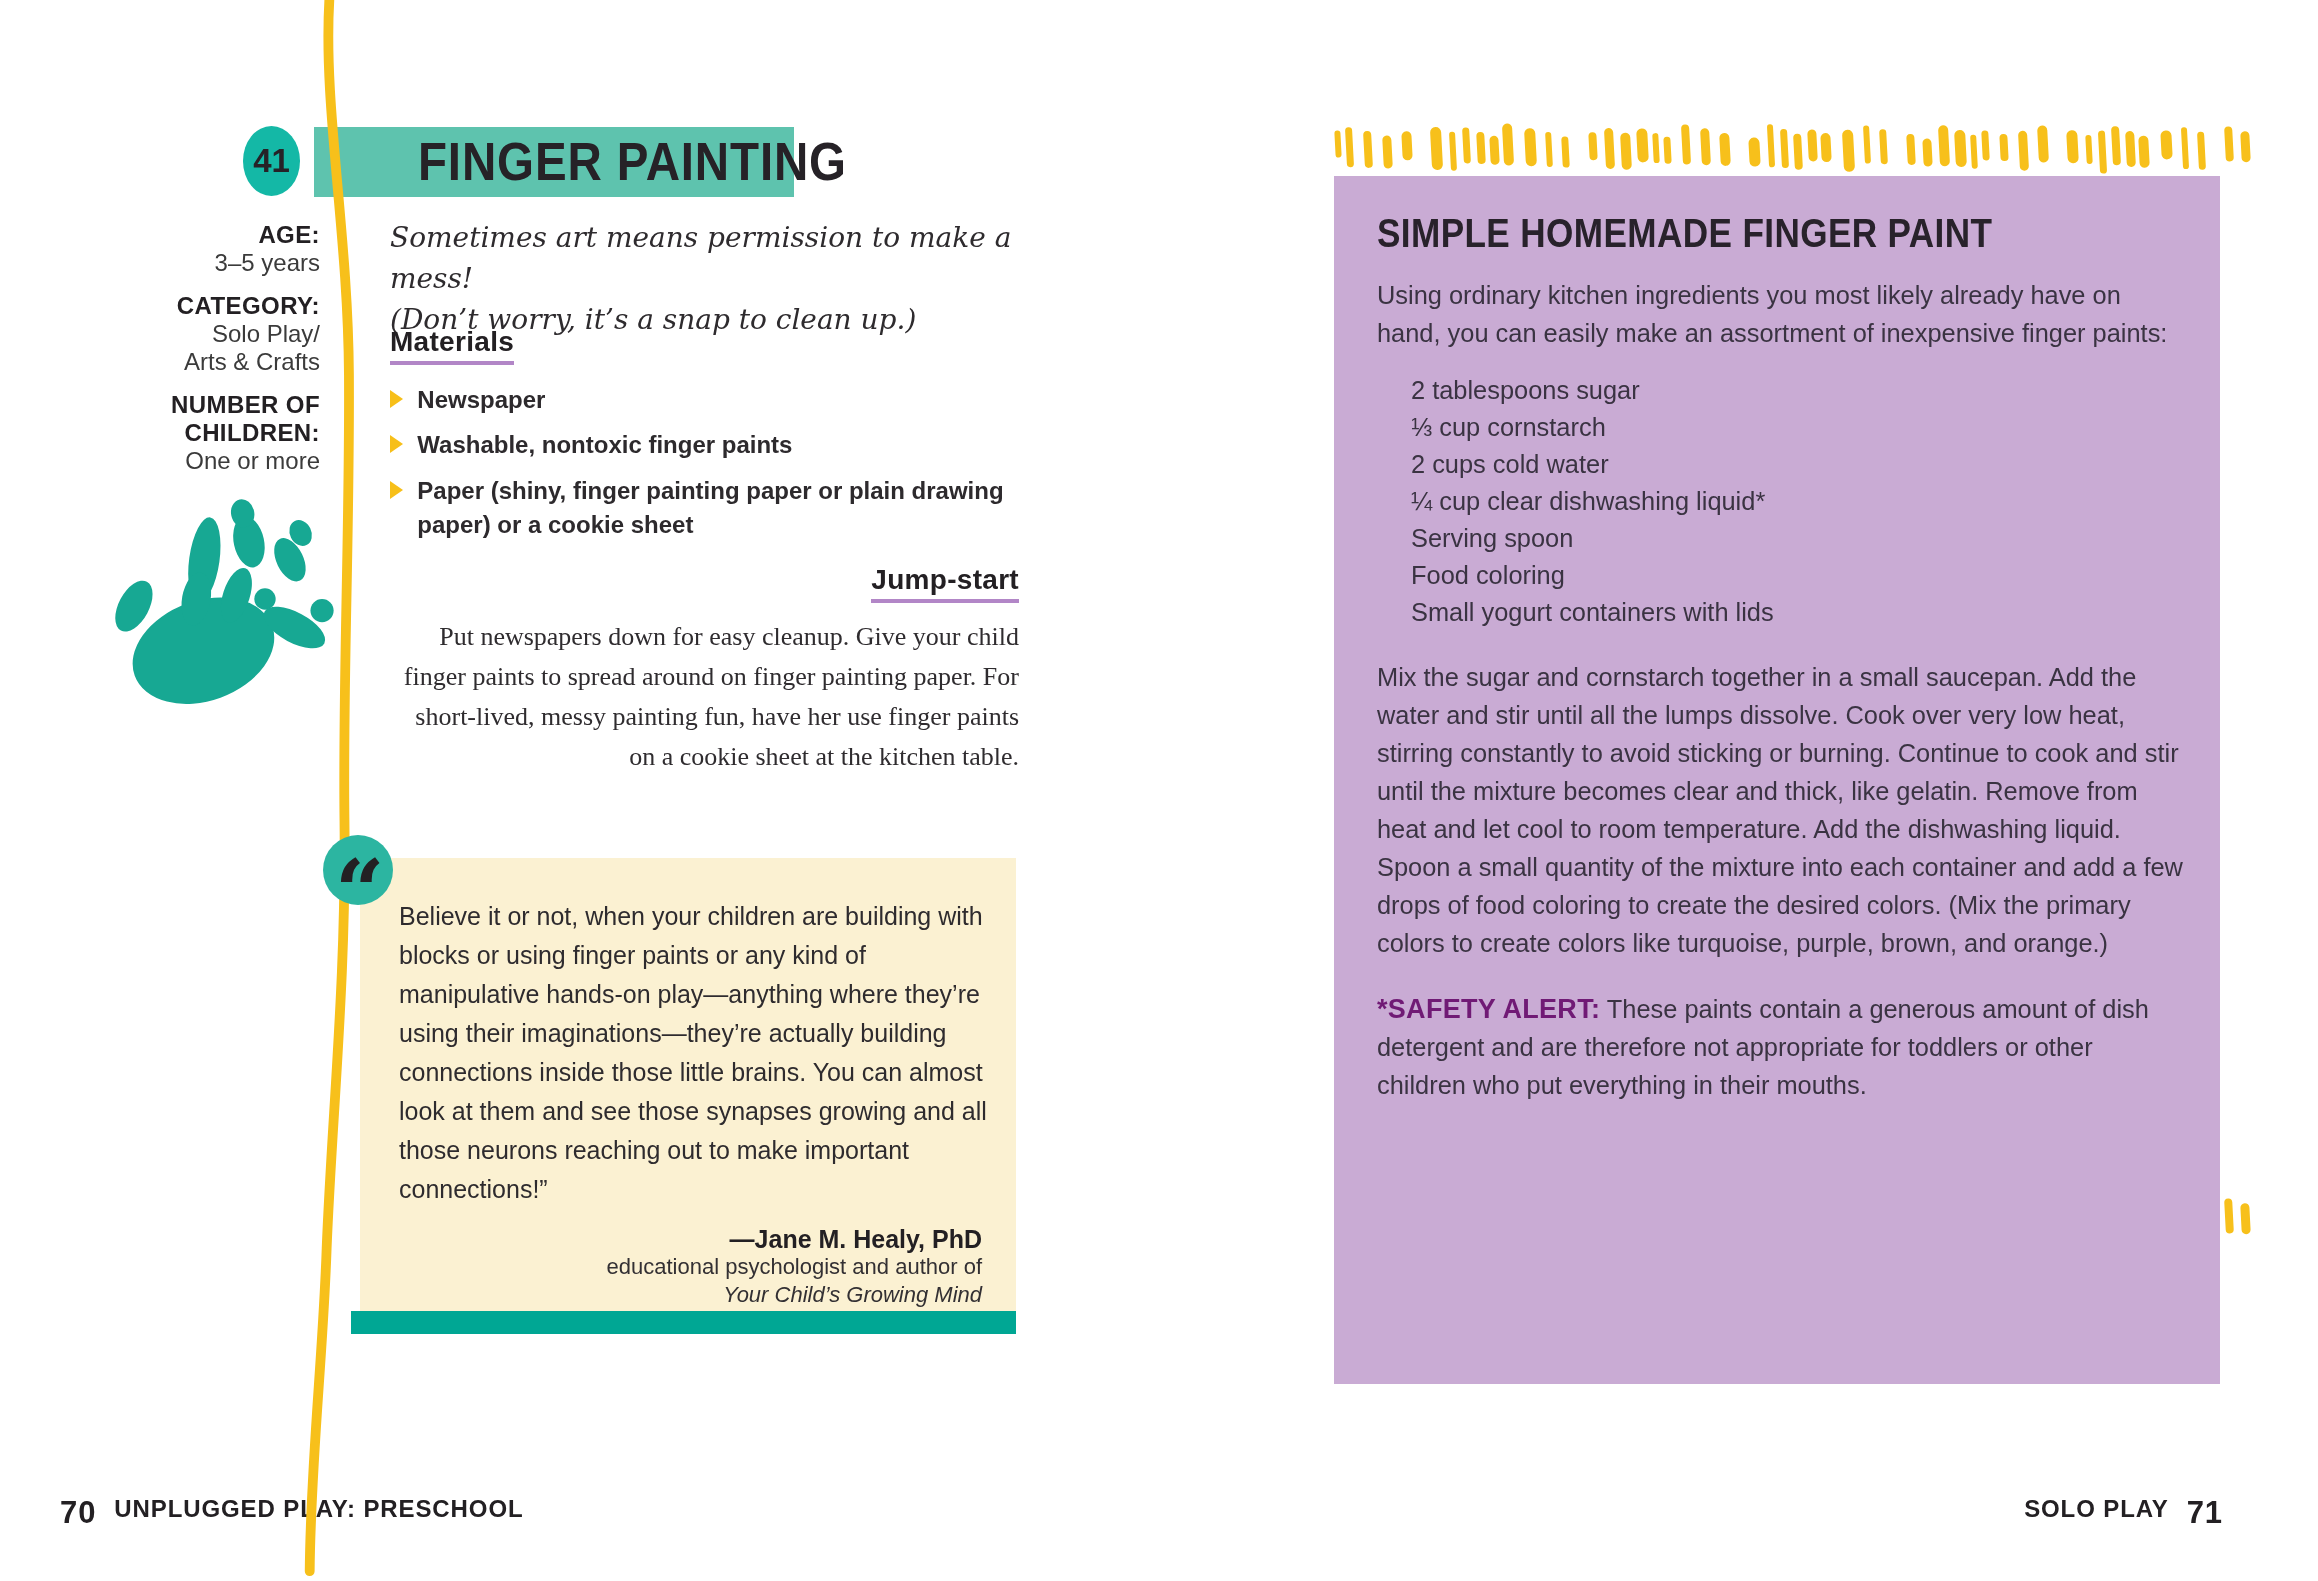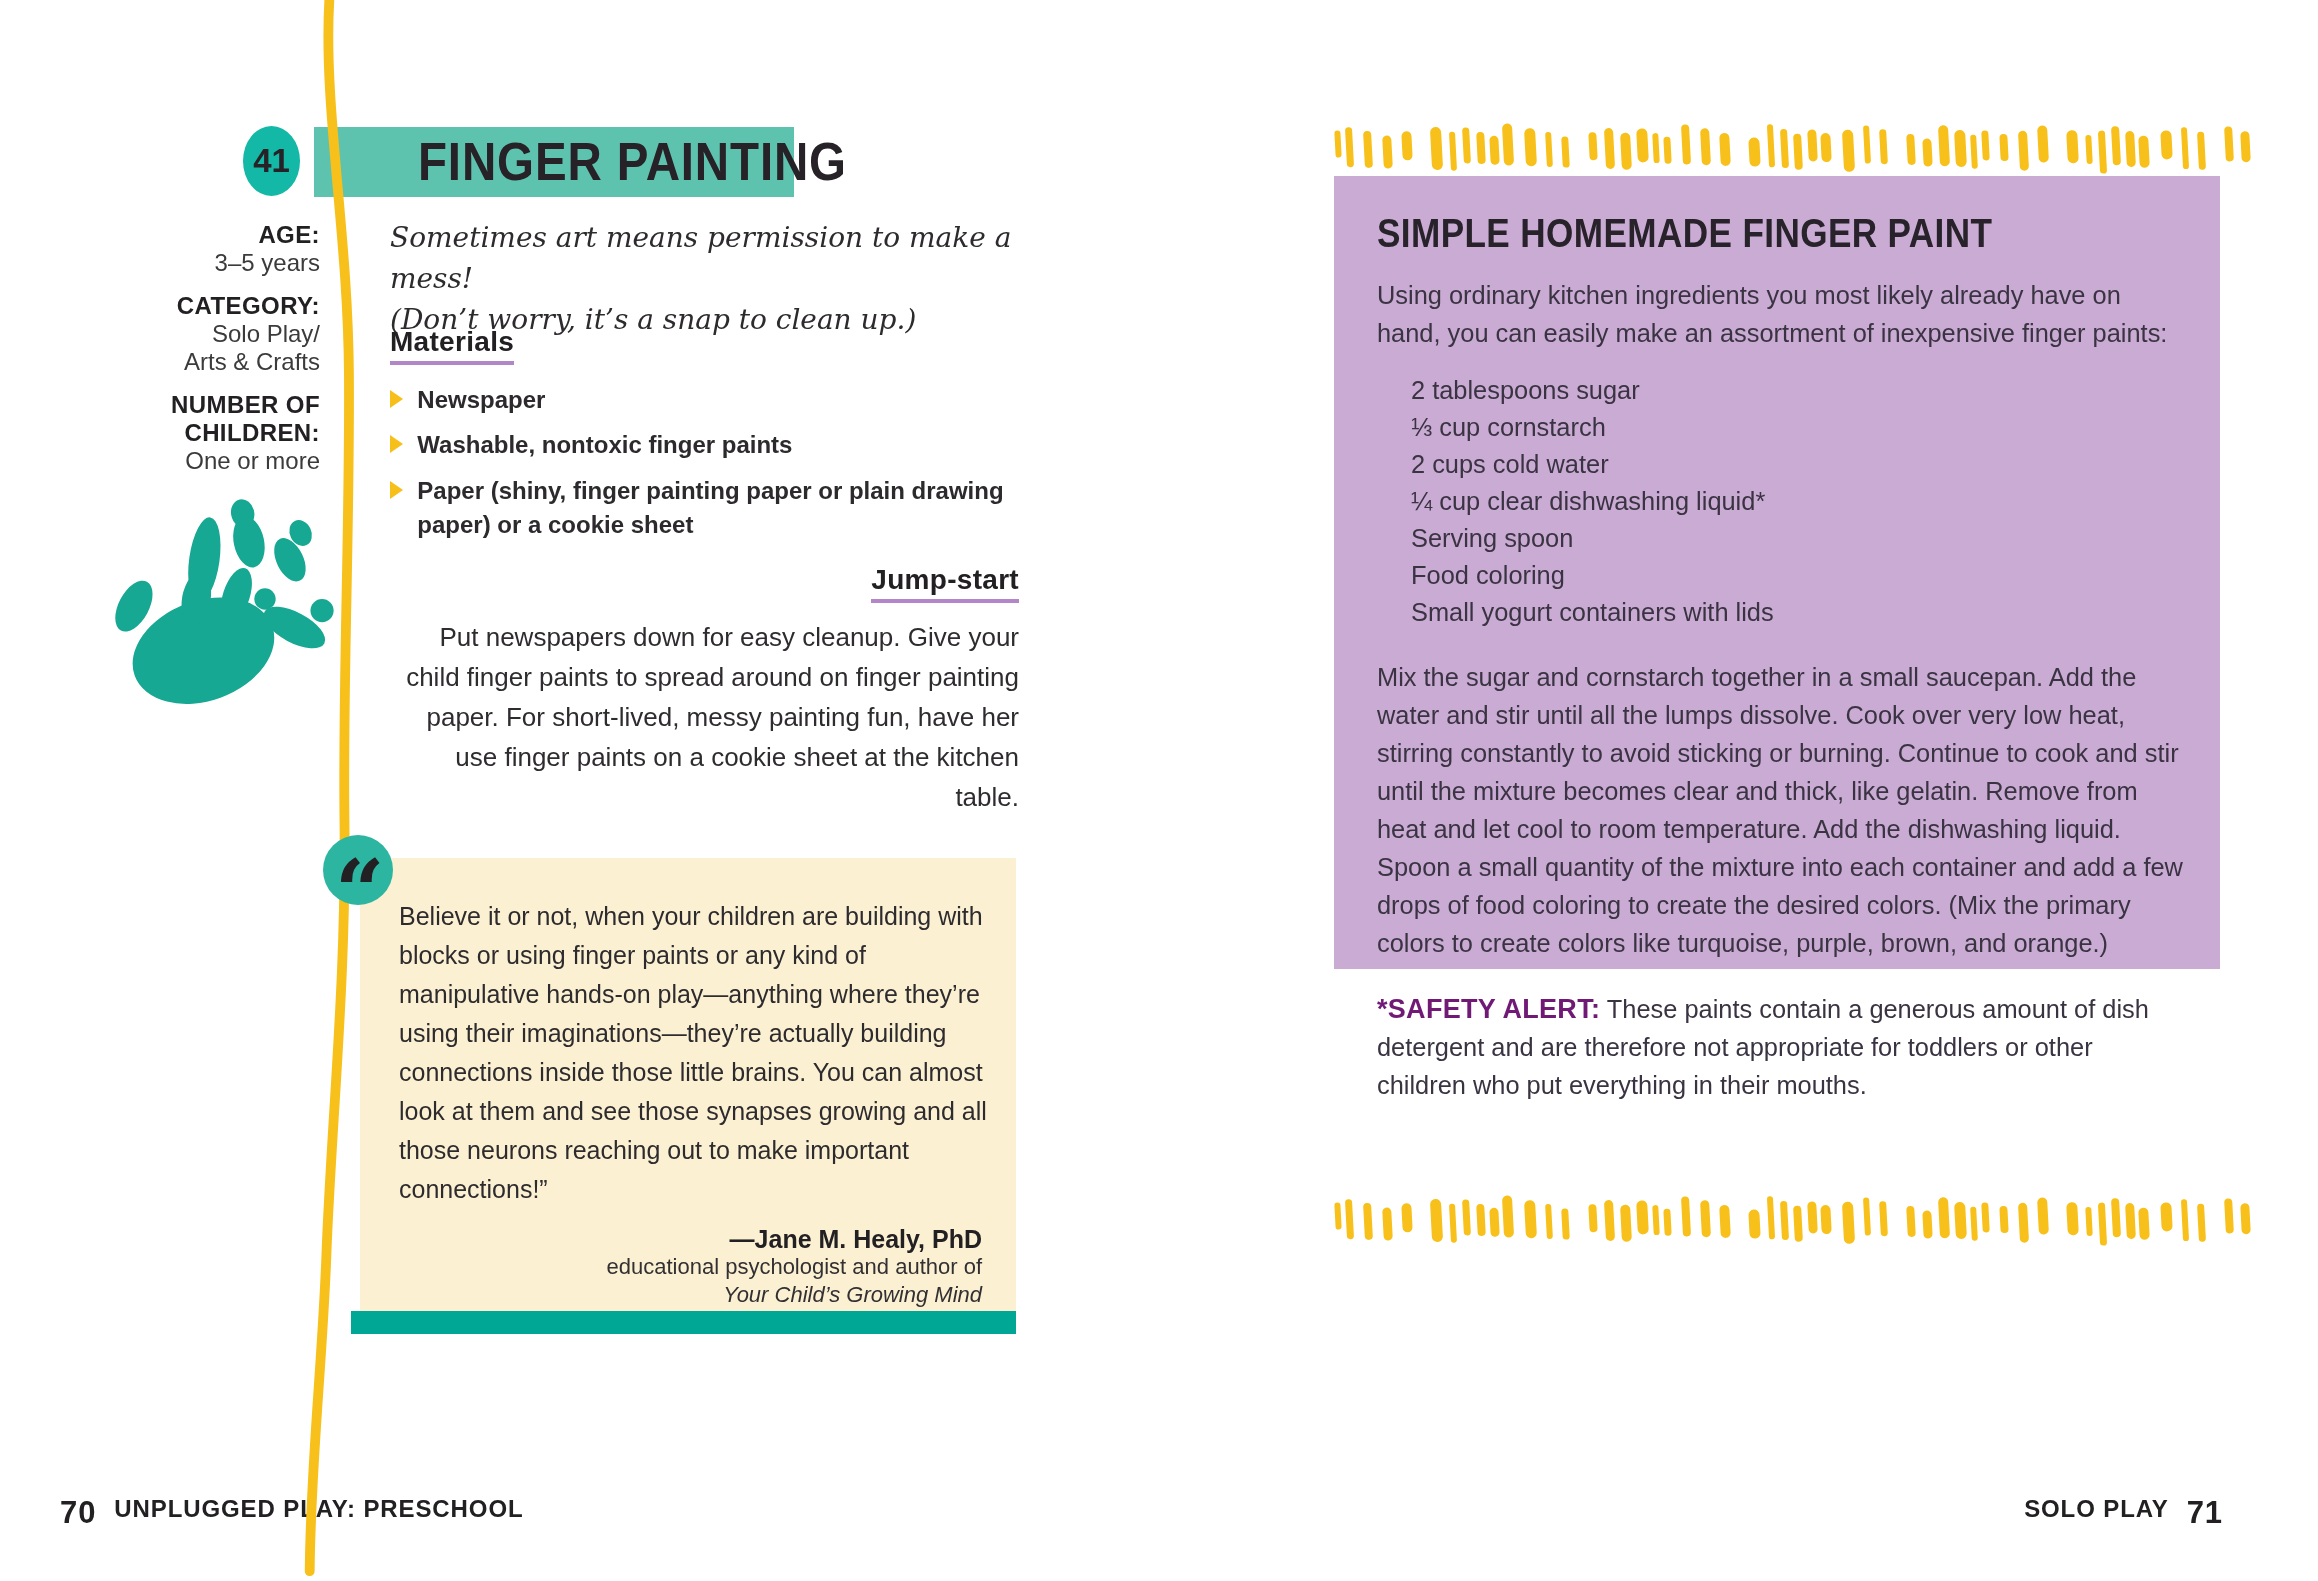--- a/index.html
+++ b/index.html
@@ -36,21 +36,21 @@
     border-bottom:4.5px solid #b286c7;padding-bottom:2.7px;
   }
   .mat-list{margin-top:18px;width:651px;}
   .mat-item{display:flex;margin-bottom:11.6px;}
   .tri{
     width:0;height:0;border-left:13.4px solid #f7bf19;border-top:9px solid transparent;
     border-bottom:9px solid transparent;margin:7.1px 14.3px 0 0;flex:none;
   }
   .mat-item .mt{font-weight:700;font-size:24px;line-height:34px;color:#2d2a2d;}
   .js-body{
-    margin-top:14.3px;width:629px;font-family:Liberation Sans, sans-serif;
+    margin-top:14.3px;width:629px;font-family:Liberation Serif, serif;
     font-size:26px;line-height:40px;color:#2f2c2f;
   }
   
   .quote-box{
     position:absolute;left:360px;top:858px;width:656px;height:453px;background:#fbf1d2;
     box-sizing:border-box;padding:39px 34px 0 39px;z-index:1;
   }
   .quote-text{width:603px;font-size:25px;line-height:39px;color:#2e2b2e;}
   .quote-attr{text-align:right;margin-top:16px;line-height:28px;}
   .qa-name{font-weight:700;font-size:25px;color:#232023;}
@@ -66,21 +66,21 @@
     line-height:1;transform:translateY(12.5px);letter-spacing:-3.6px;
   }
   
   .yline{position:absolute;left:0;top:0;width:2319px;height:1581px;z-index:6;pointer-events:none;}
   
   .ticks{position:absolute;display:flex;align-items:center;}
   .ticks-top{left:1335px;top:126px;width:883px;height:45px;}
   .ticks-bottom{left:1335px;top:1198px;width:883px;height:45px;}
   .tick{display:inline-block;background:#f7c01b;border-radius:5.4px;flex:none;}
   .recipe-box{
-    position:absolute;left:1334px;top:176px;width:886px;height:793px;background:#c9abd4;
+    position:absolute;left:1334px;top:176px;width:886px;height:1208px;background:#c9abd4;
     box-sizing:border-box;padding:37px 36px 0 43px;
   }
   .recipe-h{
     font-weight:700;font-size:37px;letter-spacing:0.4px;color:#28222b;
     display:inline-block;transform:scale(.95,1.1);transform-origin:left center;white-space:nowrap;
   }
   .recipe-intro{margin-top:21.4px;width:810px;font-size:25.4px;line-height:38px;color:#3a3342;}
   .ing-list{margin-top:19.6px;margin-left:34px;font-size:25.4px;line-height:37px;color:#3a3342;}
   .recipe-dir{margin-top:27px;width:813px;font-size:25.4px;line-height:38px;color:#3a3342;}
   .safety{margin-top:28.5px;width:810px;font-size:25.4px;line-height:38px;color:#3a3342;}

